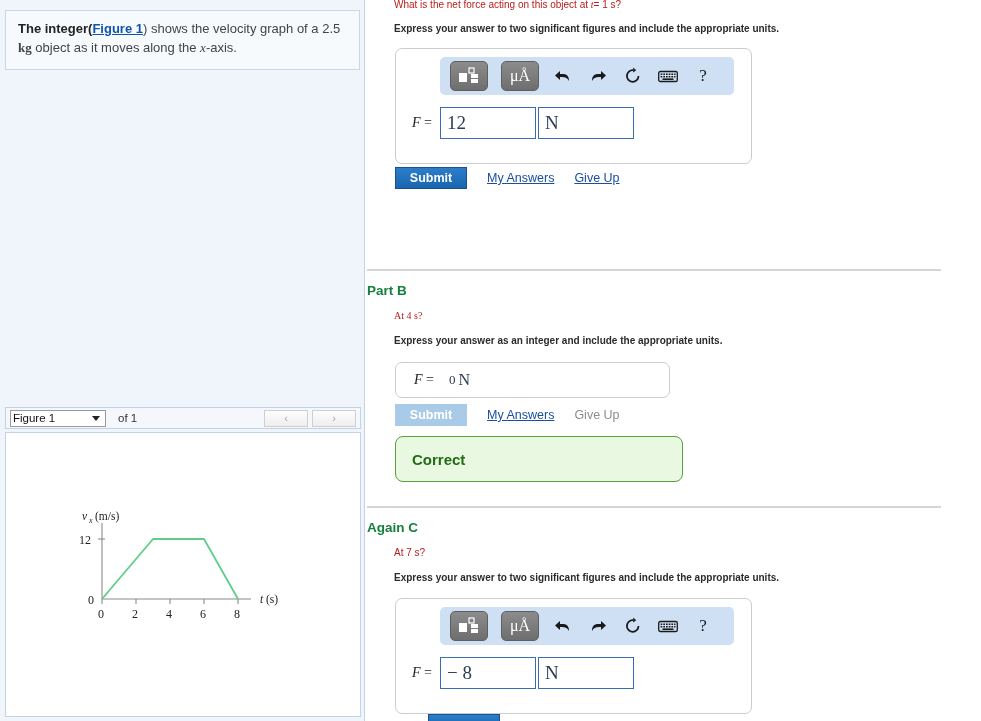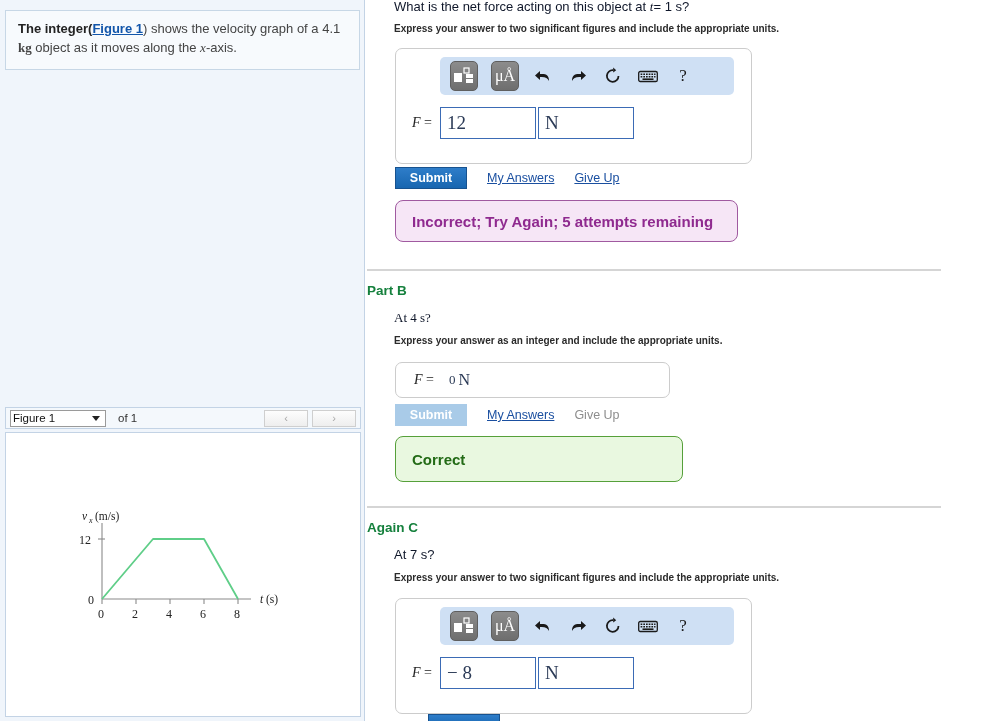--- a/index.html
+++ b/index.html
@@ -91,22 +91,22 @@
 
   
   .content {
     position: absolute; left: 366px; top: 0;
     width: 615px; height: 721px;
     box-sizing: border-box;
     background: #ffffff;
   }
   .q-text {
     position: absolute;
-    font-size: 13px;
-    color: #0f172a;
+    font-size: 10px;
+    color: #b91c1c;
     font-family: "Liberation Sans", sans-serif;
   }
   .mv { font-family: "Liberation Serif", serif; font-style: italic; }
   .instruction {
     font-size: 10px; font-weight: bold; color: #2b2b2b;
   }
   .part-head {
     font-size: 13.5px; font-weight: bold; color: #15803d;
   }
   hr.sep {
@@ -125,21 +125,21 @@
   .ans-toolbar {
     background: #cfe0f4;
     border-radius: 5px;
     height: 38px;
     display: flex; align-items: center;
     padding: 0 10px;
     box-sizing: border-box;
     gap: 13px;
   }
   .tb-btn {
-    width: 28px; height: 30px;
+    width: 38px; height: 30px;
     border-radius: 5px;
     background: linear-gradient(#8c8c8c, #6e6e6e);
     border: 1px solid #5f5f5f;
     display: flex; align-items: center; justify-content: center;
     color: #ffffff;
     box-sizing: border-box;
   }
   .tb-icon {
     width: 22px; height: 24px;
     display: flex; align-items: center; justify-content: center;
@@ -243,21 +243,21 @@
   }
 </style>
 </head>
 <body>
 
 <div id="root">
 
   <div class="left-panel">
 
     <div class="intro-box">
-      <b><span>The integer(</span></b><a class="figlink" href="#">Figure 1</a><span>) shows the velocity graph of a 4.1 </span><span class="kg">kg</span><span> object as it moves along the </span><span class="mathvar">x</span><span>-axis.</span>
+      <b><span>The integer(</span></b><a class="figlink" href="#">Figure 1</a><span>) shows the velocity graph of a 2.5 </span><span class="kg">kg</span><span> object as it moves along the </span><span class="mathvar">x</span><span>-axis.</span>
     </div>
 
     <div class="fig-strip">
       <div class="fig-select">
         <span class="sel-text">Figure 1</span>
         <span class="caret"></span>
       </div>
       <span class="fig-of">of 1</span>
       <div class="fig-navs">
         <div class="fig-nav-btn">
@@ -380,21 +380,20 @@
     </div>
 
     <div style="position:absolute; left:29px; top:167px; display:flex; align-items:center; gap:20px;">
       <div class="btn-submit">
         <span>Submit</span>
       </div>
       <a class="lnk" href="#">My Answers</a>
       <a class="lnk" href="#">Give Up</a>
     </div>
 
-    <div class="feedback incorrect" style="position:absolute; left:29px; top:200px; width:343px; height:42px;">Incorrect; Try Again; 5 attempts remaining</div>
 
     <hr class="sep" style="position:absolute; left:1px; top:269px; width:574px;">
 
     <div class="part-head" style="position:absolute; left:1px; top:283px;">Part B</div>
     <div class="q-text" style="left:28px; top:310px;font-family:Liberation Serif, serif;">At 4 s?</div>
     <div class="q-text instruction" style="left:28px; top:335px;">Express your answer as an integer and include the appropriate units.</div>
 
     <div class="simple-ans" style="position:absolute; left:29px; top:362px; width:275px; height:36px;">
       <span class="ans-label"><span>F</span><span class="eq"> =</span></span>
       <span class="sval">0</span>

